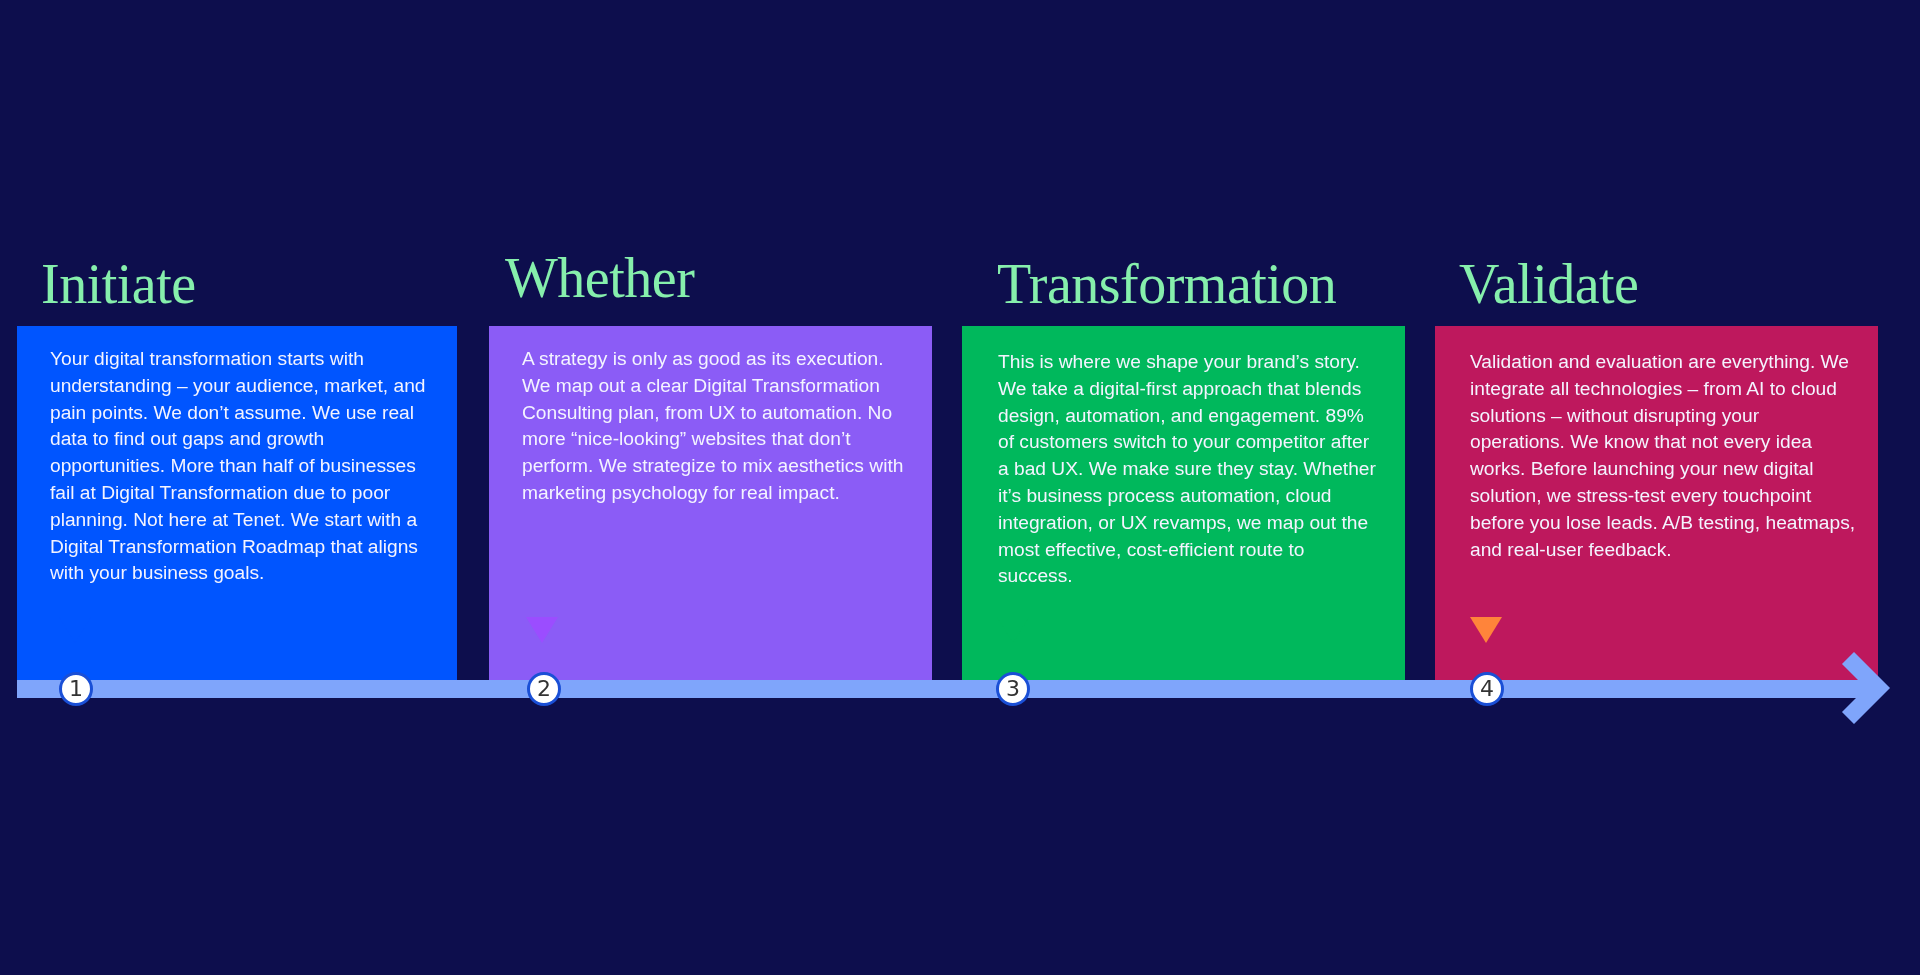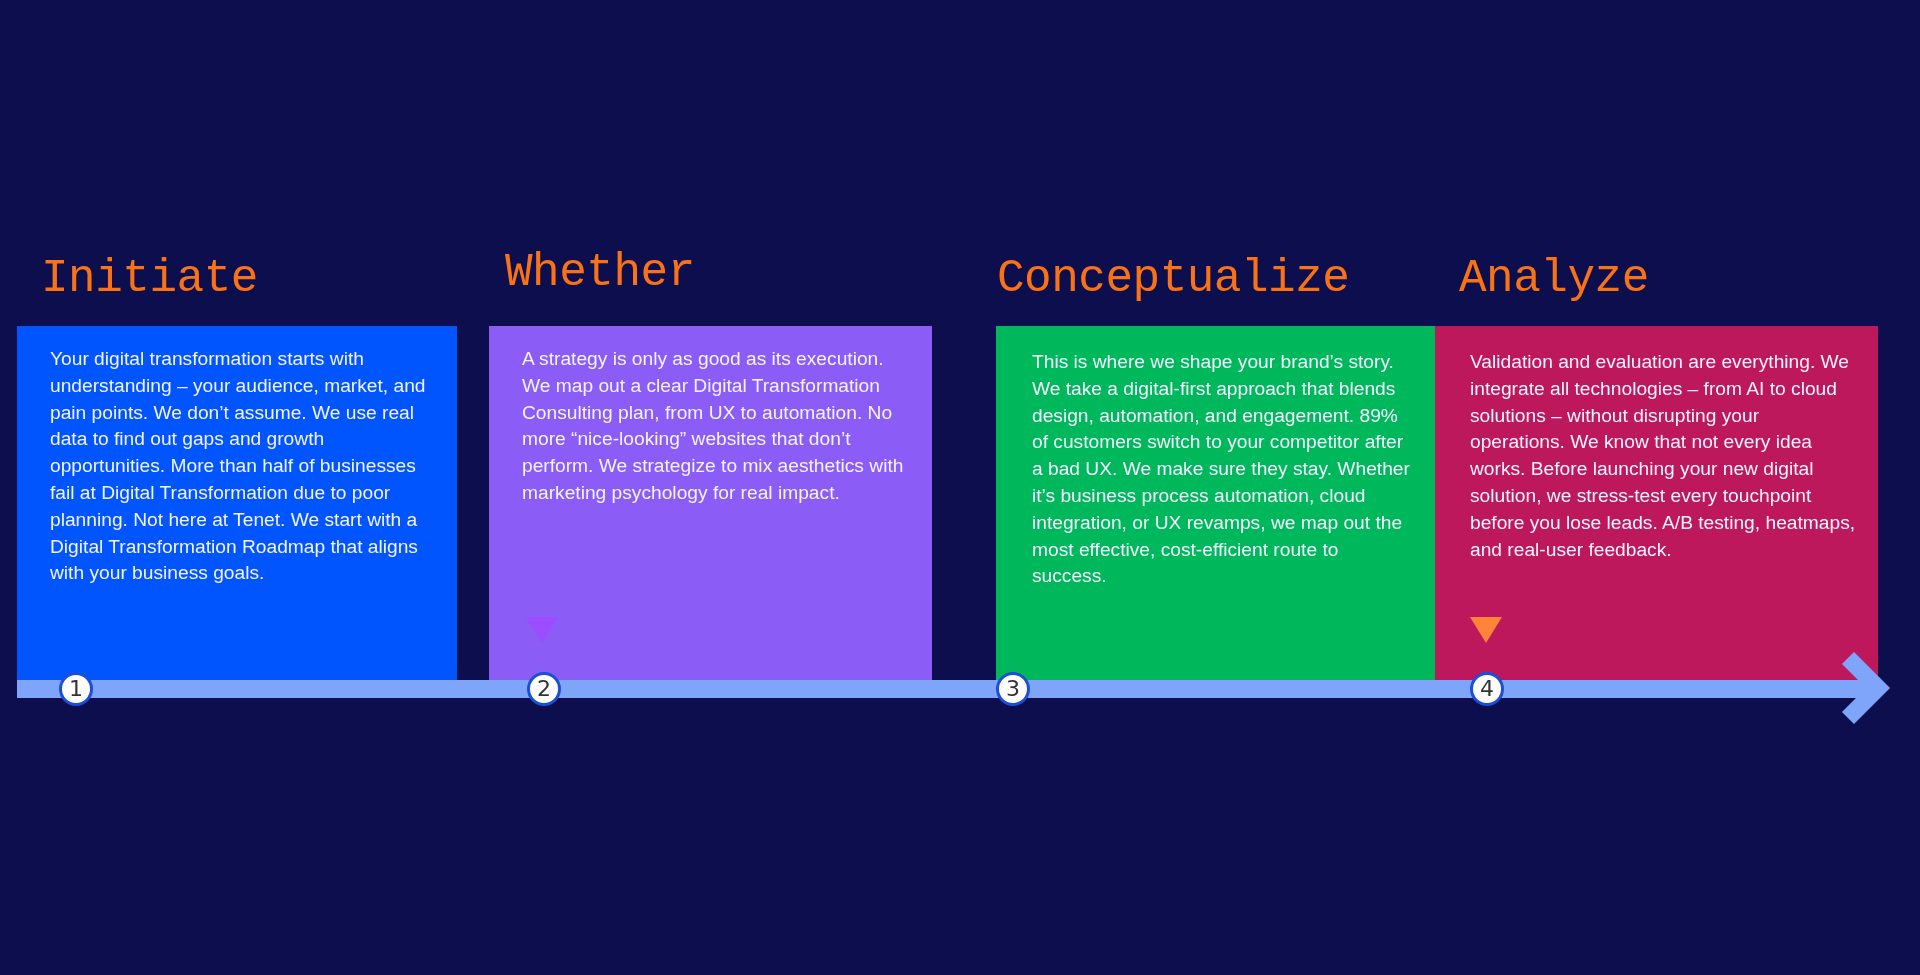--- a/index.html
+++ b/index.html
@@ -1,22 +1,22 @@
 <!DOCTYPE html>
 <html><head>
 <meta charset="utf-8">
 <style>
   html, body { margin:0; padding:0; }
   body {
     width:1920px; height:975px; background:#0d0e4d; overflow:hidden;
     position:relative; font-family:"Liberation Sans", sans-serif; color:#fff;
   }
   .stage-title {
-    position:absolute; font-family:Liberation Mono, monospace; font-weight:400;
-    font-size:46px; letter-spacing:-0.5px; color:#f97316; line-height:1; white-space:nowrap;
+    position:absolute; font-family:Liberation Serif, serif; font-weight:400;
+    font-size:56px; letter-spacing:-0.5px; color:#86efac; line-height:1; white-space:nowrap;
   }
   .box {
     position:absolute; top:326px; height:369px; box-sizing:border-box;
     padding:20px 22px 0 33px;
   }
   .box p {
     margin:0; font-family:"Liberation Sans", sans-serif; font-size:19.2px;
     line-height:26.8px; color:#f4f4ff;
   }
   .tail {
@@ -33,30 +33,30 @@
     color:#333; font-family:"DejaVu Sans", sans-serif; font-size:22px;
     line-height:28px; text-align:center; top:672px;
   }
   .arrow-head { position:absolute; left:1840px; top:652px; }
 </style>
 </head>
 <body>
 
 <div class="stage-title" style="left:41px; top:256px;">Initiate</div>
 <div class="stage-title" style="left:505px; top:250px;">Whether</div>
-<div class="stage-title" style="left:997px; top:256px;">Conceptualize</div>
-<div class="stage-title" style="left:1459px; top:256px;">Analyze</div>
+<div class="stage-title" style="left:997px; top:256px;">Transformation</div>
+<div class="stage-title" style="left:1459px; top:256px;">Validate</div>
 
 <div class="box" style="left:17px; width:440px; background:#0055ff;">
   <p>Your digital transformation starts with understanding – your audience, market, and pain points. We don’t assume. We use real data to find out gaps and growth opportunities. More than half of businesses fail at Digital Transformation due to poor planning. Not here at Tenet. We start with a Digital Transformation Roadmap that aligns with your business goals.</p>
 </div>
 <div class="box" style="left:489px; width:443px; background:#8b5cf6;">
   <p>A strategy is only as good as its execution. We map out a clear Digital Transformation Consulting plan, from UX to automation. No more “nice-looking” websites that don’t perform. We strategize to mix aesthetics with marketing psychology for real impact.</p>
 </div>
-<div class="box" style="left:962px; width:443px; background:#00b85c; padding-top:23px; padding-left:36px;margin-left:34px;">
+<div class="box" style="left:962px; width:443px; background:#00b85c; padding-top:23px; padding-left:36px;">
   <p>This is where we shape your brand’s story. We take a digital-first approach that blends design, automation, and engagement. 89% of customers switch to your competitor after a bad UX. We make sure they stay. Whether it’s business process automation, cloud integration, or UX revamps, we map out the most effective, cost-efficient route to success.</p>
 </div>
 <div class="box" style="left:1435px; width:443px; background:#be185d; padding-top:23px; padding-left:35px;">
   <p>Validation and evaluation are everything. We integrate all technologies – from AI to cloud solutions – without disrupting your operations. We know that not every idea works. Before launching your new digital solution, we stress-test every touchpoint before you lose leads. A/B testing, heatmaps, and real-user feedback.</p>
 </div>
 
 <div class="tail" style="left:59px; border-top-color:#0055ff;"></div>
 <div class="tail" style="left:526px; border-top-color:#9b4dff;"></div>
 <div class="tail" style="left:997px; border-top-color:#00b85c;"></div>
 <div class="tail" style="left:1470px; border-top-color:#ff843a;"></div>

